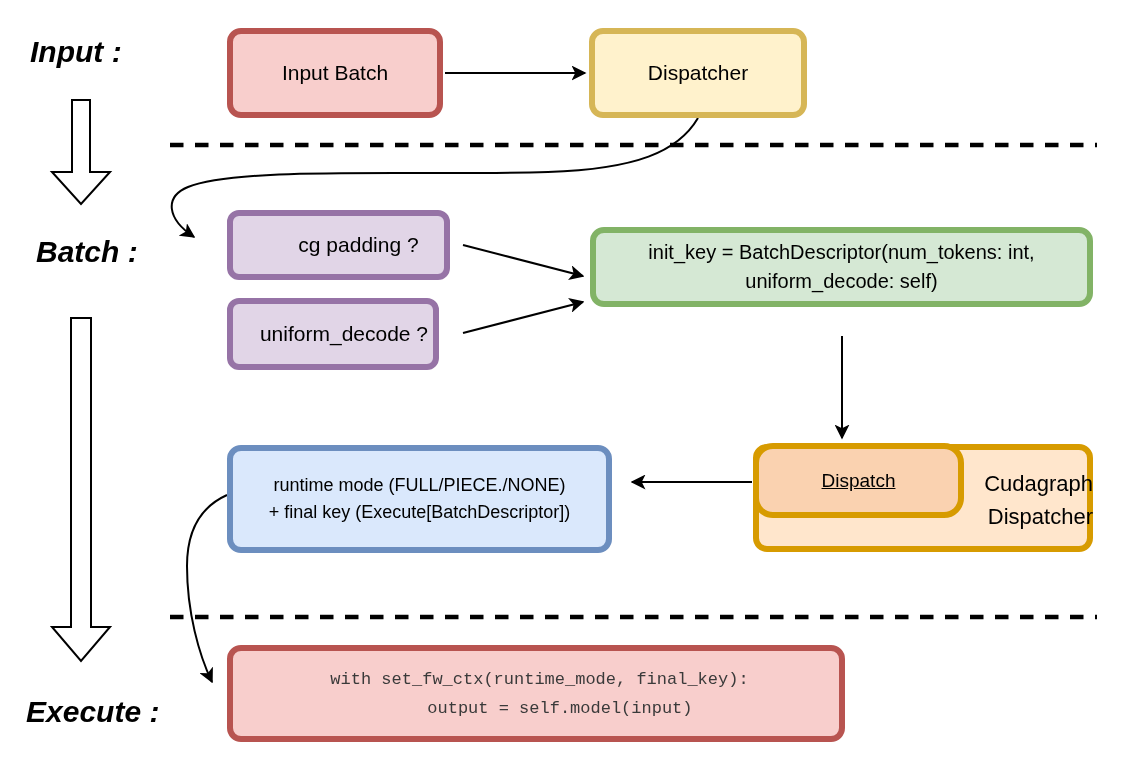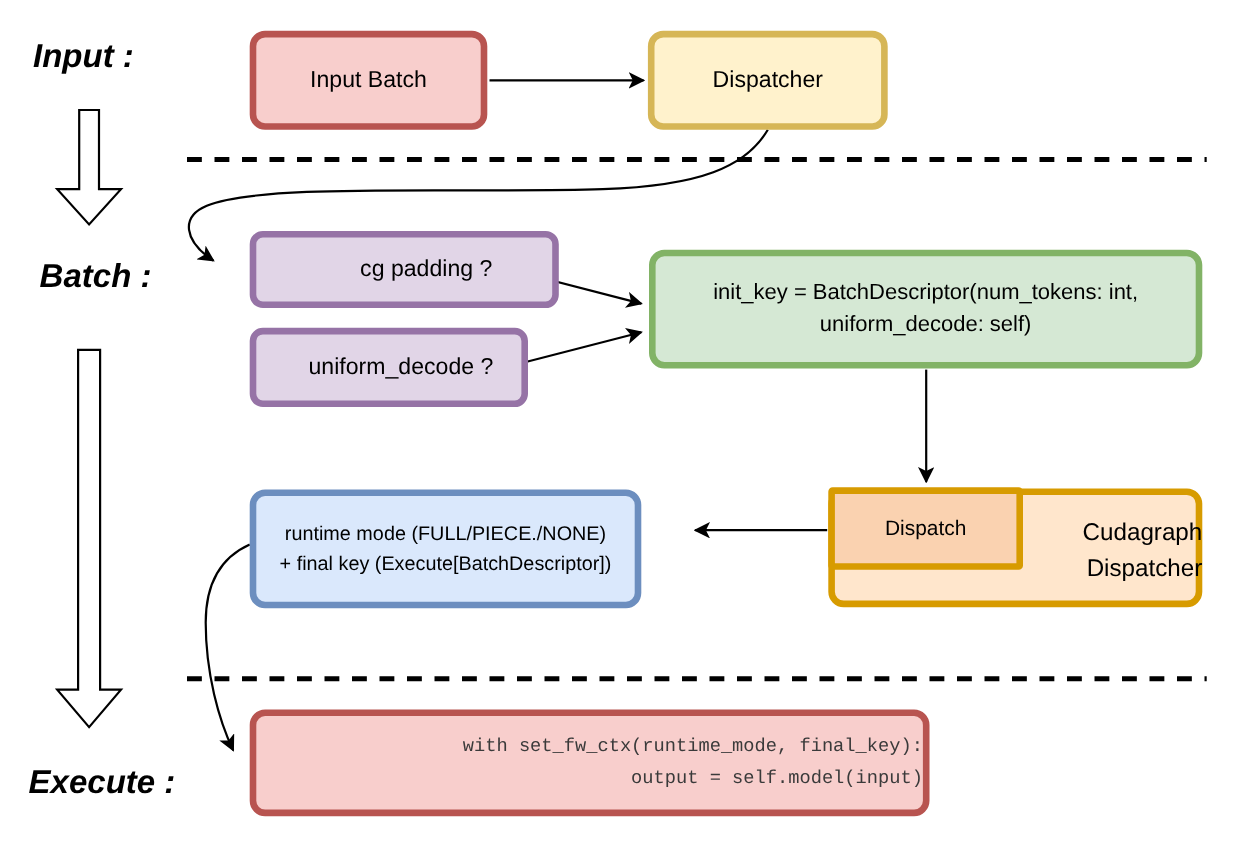--- a/index.html
+++ b/index.html
@@ -34,21 +34,21 @@
     text-align:center;
     color:#000000;
   }
   .node .ln { display:block; }
   .fs21 { font-size:21px; }
   .green-text { font-size:20px; line-height:29px; }
   .blue-text  { font-size:18px; line-height:27px; }
   .dispatch-label { font-size:19px; }
   .cgd-text { font-size:22px; line-height:33px; }
   .code-box {
-    align-items:flex-end;
+    align-items:center;
     justify-content:center;
     text-align:left;
     padding-left:7px;
   }
   .code-line {
     font-family:"Liberation Mono", monospace;
     font-size:17px;
     line-height:29px;
     color:#3a3a3a;
     white-space:pre;
@@ -99,44 +99,44 @@
   <div class="stage-label" style="left:26px; top:696px;">Execute :</div>
 
   <div class="node fs21" style="left: 227px; top: 28px; width: 216px; height: 90px; background-color: rgb(248, 206, 204); border-color: rgb(184, 84, 80);">
     <span class="ln">Input Batch</span>
   </div>
 
   <div class="node fs21" style="left: 589px; top: 28px; width: 218px; height: 90px; background-color: rgb(255, 242, 204); border-color: rgb(214, 182, 86);">
     <span class="ln">Dispatcher</span>
   </div>
 
-  <div class="node fs21" style="left: 227px; top: 210px; width: 281px; height: 70px; border-radius: 12px; background-color: rgb(225, 213, 231); border-color: rgb(150, 115, 166); padding-left: 40px;">
+  <div class="node fs21" style="left: 227px; top: 210px; width: 223px; height: 70px; border-radius: 12px; background-color: rgb(225, 213, 231); border-color: rgb(150, 115, 166); padding-left: 40px;">
     <span class="ln">cg padding ?</span>
   </div>
 
-  <div class="node fs21" style="left: 227px; top: 298px; width: 253px; height: 72px; border-radius: 12px; background-color: rgb(225, 213, 231); border-color: rgb(150, 115, 166); padding-left: 22px;">
+  <div class="node fs21" style="left: 227px; top: 298px; width: 212px; height: 72px; border-radius: 12px; background-color: rgb(225, 213, 231); border-color: rgb(150, 115, 166); padding-left: 22px;">
     <span class="ln">uniform_decode ?</span>
   </div>
 
-  <div class="node green-text" style="left: 590px; top: 227px; width: 503px; height: 108px; background-color: rgb(213, 232, 212); border-color: rgb(130, 179, 102); justify-content: center;">
+  <div class="node green-text" style="left: 590px; top: 227px; width: 503px; height: 80px; background-color: rgb(213, 232, 212); border-color: rgb(130, 179, 102); justify-content: center;">
     <span class="ln">init_key = BatchDescriptor(num_tokens: int,</span>
     <span class="ln">uniform_decode: self)</span>
   </div>
 
   <div class="node" style="left: 753px; top: 444px; width: 340px; height: 108px; background-color: rgb(255, 230, 204); border-color: rgb(215, 155, 0);">
   </div>
   <div class="cgd-caption cgd-text">
     <span class="ln">Cudagraph</span>
     <span class="ln">Dispatcher</span>
   </div>
-  <div class="node dispatch-label" style="left: 753px; top: 443px; width: 177px; height: 75px; border-radius: 4px; background-color: rgb(250, 210, 176); border-color: rgb(215, 155, 0);">
+  <div class="node dispatch-label" style="left: 753px; top: 443px; width: 211px; height: 75px; border-radius: 20px; background-color: rgb(250, 210, 176); border-color: rgb(215, 155, 0); text-decoration: underline;">
     <span class="ln">Dispatch</span>
   </div>
 
-  <div class="node blue-text" style="left: 227px; top: 445px; width: 356px; height: 108px; background-color: rgb(218, 232, 252); border-color: rgb(108, 142, 191);">
+  <div class="node blue-text" style="left: 227px; top: 445px; width: 385px; height: 108px; background-color: rgb(218, 232, 252); border-color: rgb(108, 142, 191);">
     <span class="ln">runtime mode (FULL/PIECE./NONE)</span>
     <span class="ln">+ final key (Execute[BatchDescriptor])</span>
   </div>
 
   <div class="node code-box" style="left: 227px; top: 645px; width: 618px; height: 97px; background-color: rgb(248, 206, 204); border-color: rgb(184, 84, 80);">
     <span class="code-line">with set_fw_ctx(runtime_mode, final_key):</span>
     <span class="code-line">    output = self.model(input)</span>
   </div>
 
 </div>

